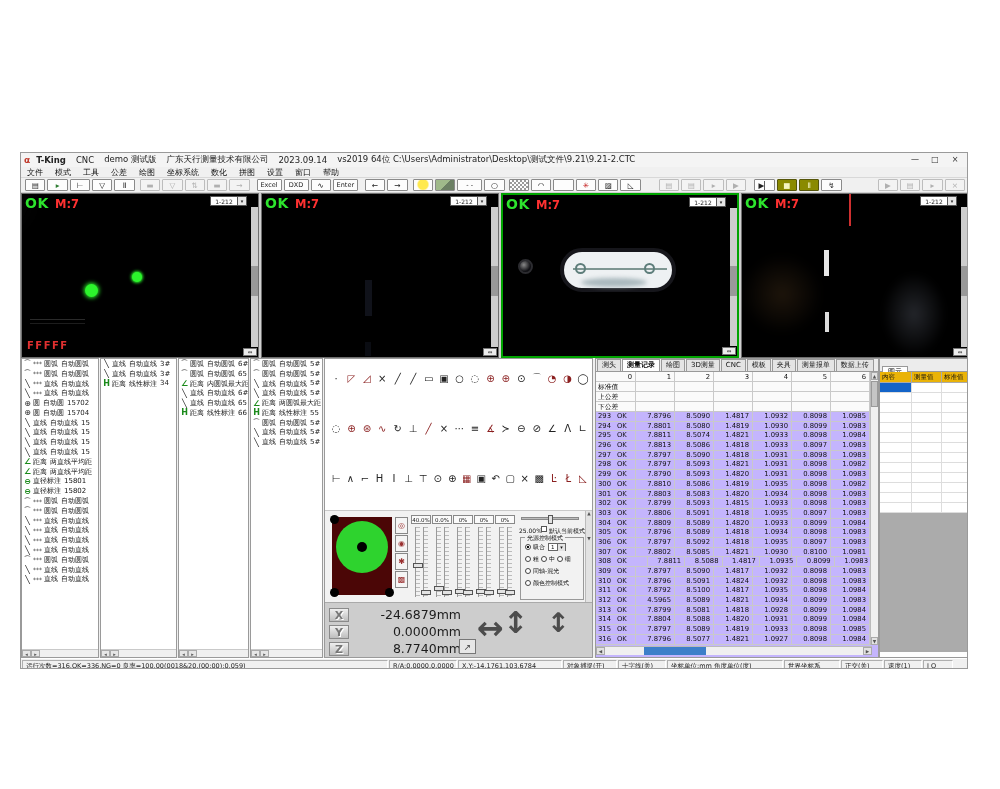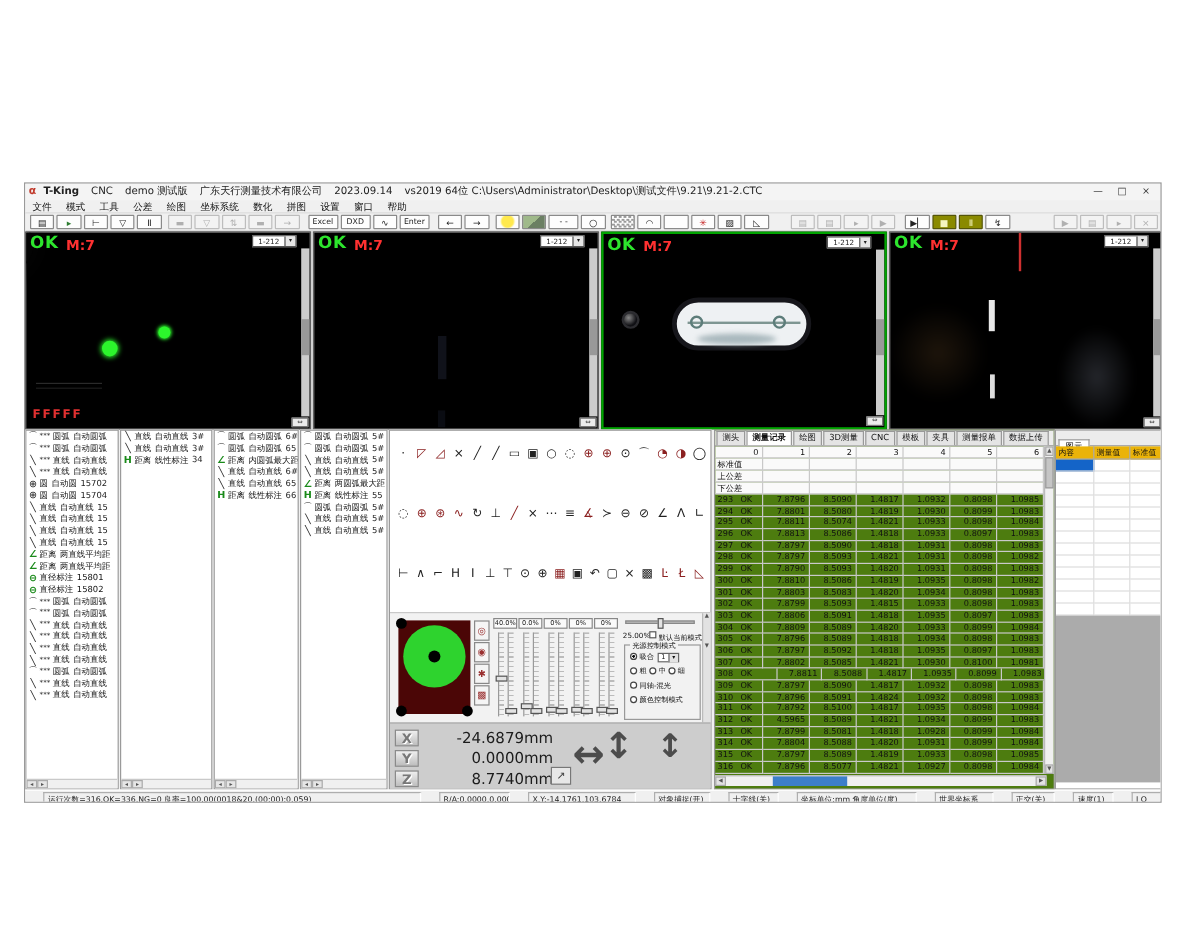--- a/index.html
+++ b/index.html
@@ -136,21 +136,21 @@
   .lscroll{position:absolute;right:0;top:0;bottom:0;width:7px;background:#e2e2e2;border-left:1px solid #bbb;font-size:4.5px;color:#555;text-align:center;}
 
   .coords{position:absolute;left:0;top:243px;right:0;bottom:0;background:#cdcdcd;border-top:1px solid #aaa;}
   .crow{position:absolute;left:4px;height:17px;display:flex;align-items:center;}
   .cbox{width:20px;height:14px;background:linear-gradient(180deg,#efefef,#bdbdbd);border:1px solid #8a8a8a;color:#777;text-shadow:1px 1px 0 #fff;font-size:11px;font-weight:bold;text-align:center;line-height:13px;}
   .cval{width:112px;text-align:right;font-size:12.5px;color:#1c1c1c;}
   .carr{position:absolute;color:#4c4c4c;font-weight:bold;}
   .cbtn{position:absolute;left:134px;top:36px;width:17px;height:15px;background:#e7e7e7;border:1px solid #777;font-size:9px;line-height:14px;text-align:center;color:#444;}
 
   
-  .tblreg{position:absolute;left:574px;top:0;width:284px;height:300px;background:#4d7c0f;border:1px solid #9a9a9a;}
+  .tblreg{position:absolute;left:574px;top:0;width:284px;height:300px;background:#c4b5fd;border:1px solid #9a9a9a;}
   .tabs{position:absolute;left:0;top:0;right:0;height:13px;background:#ececec;border-bottom:1px solid #999;display:flex;align-items:flex-end;}
   .tab{font-size:7px;color:#111;padding:1px 4px;border:1px solid #999;border-bottom:none;background:#e4e4e4;margin-left:1px;line-height:9px;white-space:nowrap;}
   .tab.on{background:#fff;font-weight:bold;margin-top:20px;}
   .tgrid{position:absolute;left:0;top:13px;width:276px;height:273px;overflow:hidden;font-size:6.8px;color:#111;}
   .trow{display:flex;height:9.7px;line-height:9.7px;}
   .trow.hdr,.trow.tol{height:10px;line-height:10px;background:#fafafa;}
   .tc{border-right:1px solid #c9c9c9;border-bottom:1px solid #c9c9c9;text-align:right;padding-right:3px;overflow:hidden;white-space:nowrap;}
   .tc.lab{text-align:left;padding-left:2px;display:flex;}
   .tc.lab .ok{position:static;color:#111;font-size:6.8px;font-weight:normal;letter-spacing:0;margin-left:6px;}
   .tvscroll{position:absolute;right:0;top:13px;width:8px;height:273px;background:#f0f0f0;border-left:1px solid #bbb;}
@@ -167,21 +167,21 @@
   .rhdr{position:absolute;left:0;top:13px;right:0;height:11px;display:flex;background:#eab308;font-size:6.5px;line-height:11px;color:#111;}
   .rhdr div{border-right:1px solid #aaa;border-bottom:1px solid #aaa;padding-left:2px;overflow:hidden;}
   .rrows{position:absolute;left:0;top:24px;right:0;height:130px;}
   .rrow{display:flex;height:10px;}
   .rrow div{border-right:1px solid #ddd;border-bottom:1px solid #ddd;}
   .rrow .sel{background:#1464c8;}
   .rgray{position:absolute;left:0;top:154px;right:0;height:139px;background:#ababab;}
 
   
   .statusbar{position:absolute;left:0;top:505px;width:948px;height:12px;background:#f0f0f0;border-top:1px solid #fff;display:flex;align-items:center;font-size:6.5px;color:#222;}
-  .seg{height:10px;line-height:10px;border:1px solid;border-color:#aeaeae #fff #fff #aeaeae;margin-left:15px;padding-left:3px;overflow:hidden;white-space:nowrap;}
+  .seg{height:10px;line-height:10px;border:1px solid;border-color:#aeaeae #fff #fff #aeaeae;margin-left:1px;padding-left:3px;overflow:hidden;white-space:nowrap;}
 </style>
 </head>
 <body>
 
 <div class="window">
 
   <div class="titlebar">
     <span class="logo">α</span>
     <span class="tt b">T-King</span>
     <span class="tt">CNC</span>

